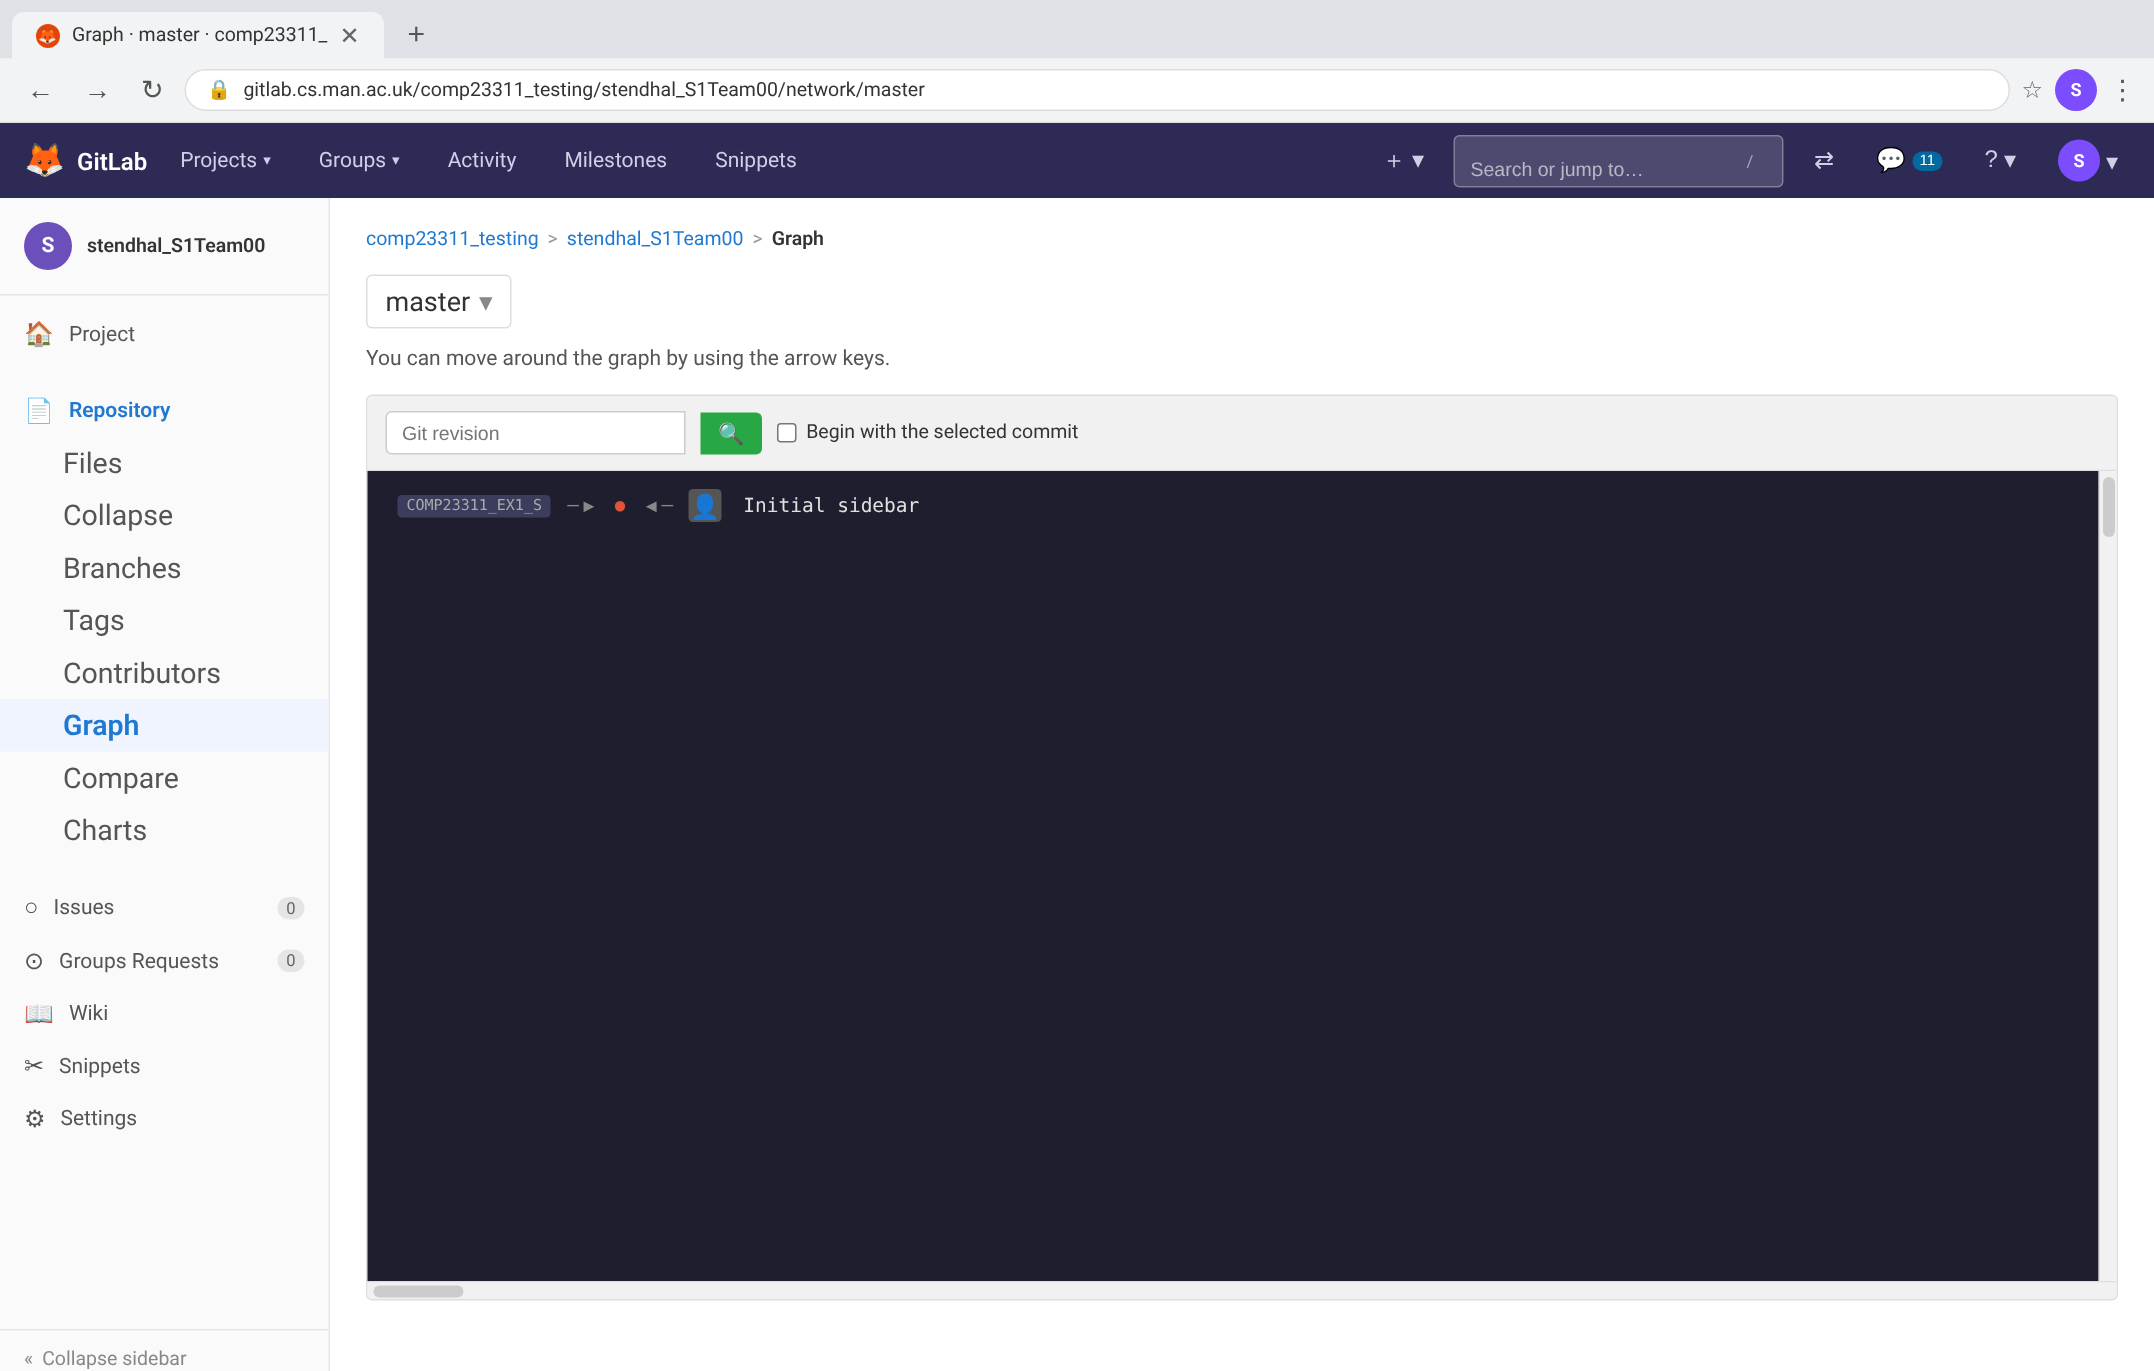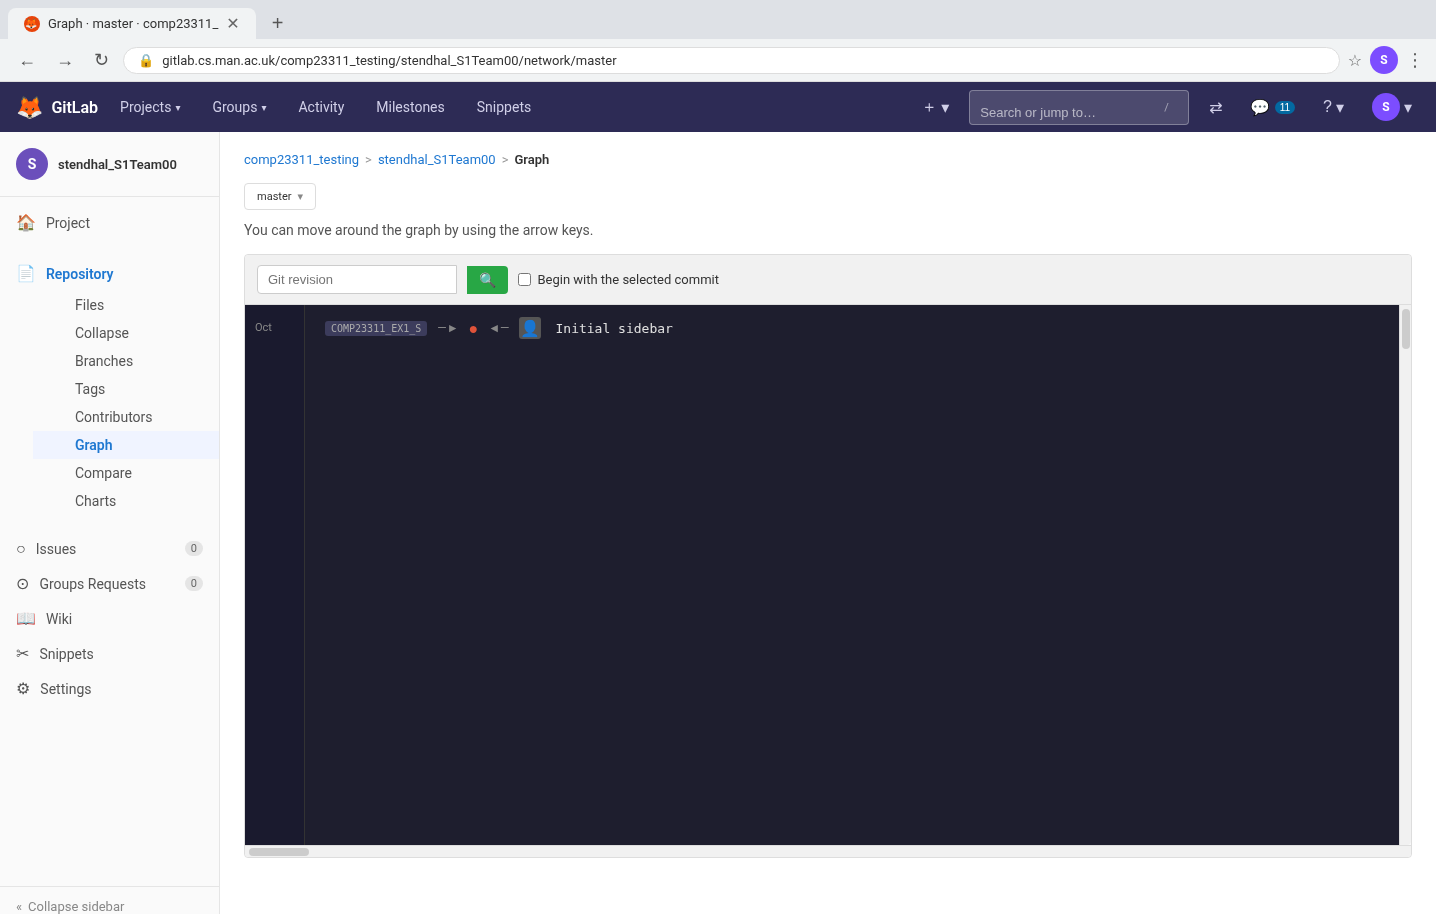--- a/index.html
+++ b/index.html
@@ -39,33 +39,33 @@
     .main-layout { display: flex; height: calc(914px - 50px - 70px); }
 
     
     .sidebar { width: 220px; background: #fafafa; border-right: 1px solid #e5e5e5; display: flex; flex-direction: column; overflow-y: auto; }
     .sidebar-user { display: flex; align-items: center; gap: 10px; padding: 16px; border-bottom: 1px solid #e5e5e5; }
     .user-avatar { width: 32px; height: 32px; border-radius: 50%; background: #6b4fbb; display: flex; align-items: center; justify-content: center; color: #fff; font-weight: bold; font-size: 14px; }
     .user-name { font-weight: 600; font-size: 13px; color: #333; }
     .sidebar-section { padding: 8px 0; }
     .sidebar-item { display: flex; align-items: center; gap: 10px; padding: 8px 16px; cursor: pointer; color: #555; font-size: 14px; }
     .sidebar-item .icon { font-size: 16px; }
-    .sidebar-sub-item { padding: 6px 16px 6px 42px; cursor: pointer; color: #555; font-size: 14px; display: block; margin-left: 33px; }
+    .sidebar-sub-item { padding: 6px 16px 6px 42px; cursor: pointer; color: #555; font-size: 19px; display: block; }
     .sidebar-sub-item.active { color: #1f78d1; font-weight: 600; background: #f0f4ff; }
     .sidebar-count { margin-left: auto; background: #e5e5e5; border-radius: 10px; font-size: 11px; padding: 1px 6px; color: #666; }
     .sidebar-collapse { margin-top: auto; padding: 12px 16px; cursor: pointer; color: #888; font-size: 13px; display: flex; align-items: center; gap: 6px; border-top: 1px solid #e5e5e5; }
 
     
     .content { flex: 1; overflow: auto; padding: 20px 24px; }
     .breadcrumb { display: flex; align-items: center; gap: 6px; font-size: 13px; color: #555; margin-bottom: 16px; }
     .breadcrumb a { color: #1f78d1; text-decoration: none; }
     .breadcrumb-sep { color: #999; }
     .breadcrumb-current { font-weight: 600; color: #333; }
 
-    .branch-select { display: inline-flex; align-items: center; gap: 6px; border: 1px solid #ddd; border-radius: 4px; padding: 6px 12px; cursor: pointer; font-size: 11px; color: #333; background: #fff; margin-bottom: 12px; text-align: center; }
+    .branch-select { display: inline-flex; align-items: center; gap: 6px; border: 1px solid #ddd; border-radius: 4px; padding: 6px 12px; cursor: pointer; font-size: 18px; color: #333; background: #fff; margin-bottom: 12px; text-align: center; }
     .branch-select .caret { color: #888; }
 
     .info-text { color: #555; font-size: 14px; margin-bottom: 16px; }
 
     
     .graph-container { border: 1px solid #ddd; border-radius: 4px; background: #f9f9f9; }
     .graph-toolbar { display: flex; align-items: center; gap: 10px; padding: 10px 12px; background: #f1f1f1; border-bottom: 1px solid #ddd; border-radius: 4px 4px 0 0; }
     .git-revision-input { border: 1px solid #ccc; border-radius: 4px 0 0 4px; padding: 6px 10px; font-size: 13px; min-width: 200px; outline: none; }
     .search-btn { background: #28a745; border: none; border-radius: 0 4px 4px 0; padding: 6px 12px; cursor: pointer; color: #fff; font-size: 14px; }
     .checkbox-label { display: flex; align-items: center; gap: 6px; font-size: 13px; color: #333; cursor: pointer; }
@@ -248,23 +248,20 @@
         <button class="search-btn">🔍</button>
         <label class="checkbox-label">
           <input type="checkbox" style="">
           <span>Begin with the selected commit</span>
         </label>
       </div>
 
       <div style="display:flex;position:relative;">
         <div class="graph-canvas" style="flex:1;min-height:540px;background:#1e1e2e;position:relative;">
 
-          <div style="width:60px;background:#1a1a2e;color:#888;font-size:11px;padding:8px 4px;border-right:1px solid #333;min-height:540px;display:inline-block;vertical-align:top;">
-            <div style="padding:8px 6px;">Oct</div>
-          </div>
 
           <div style="display:inline-block;vertical-align:top;padding:6px 8px;">
             <div class="graph-commit-row">
               <span class="commit-branch-label">COMP23311_EX1_S</span>
               <span style="color:#888;font-size:12px;">—►</span>
               <span style="color:#e0533a;font-size:16px;">●</span>
               <span style="color:#888;font-size:12px;">◄—</span>
               <div class="commit-avatar">
                 <span style="font-size:16px;">👤</span>
               </div>

